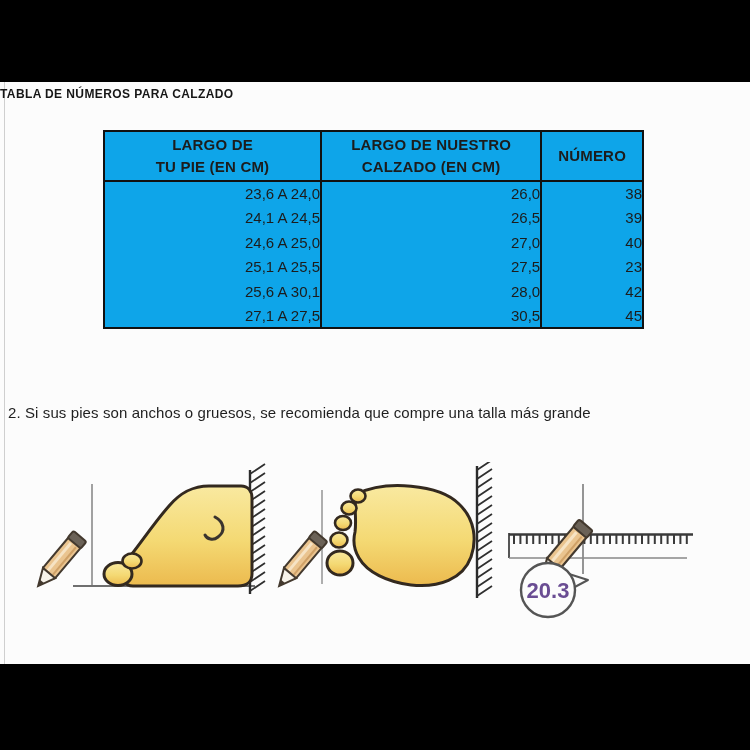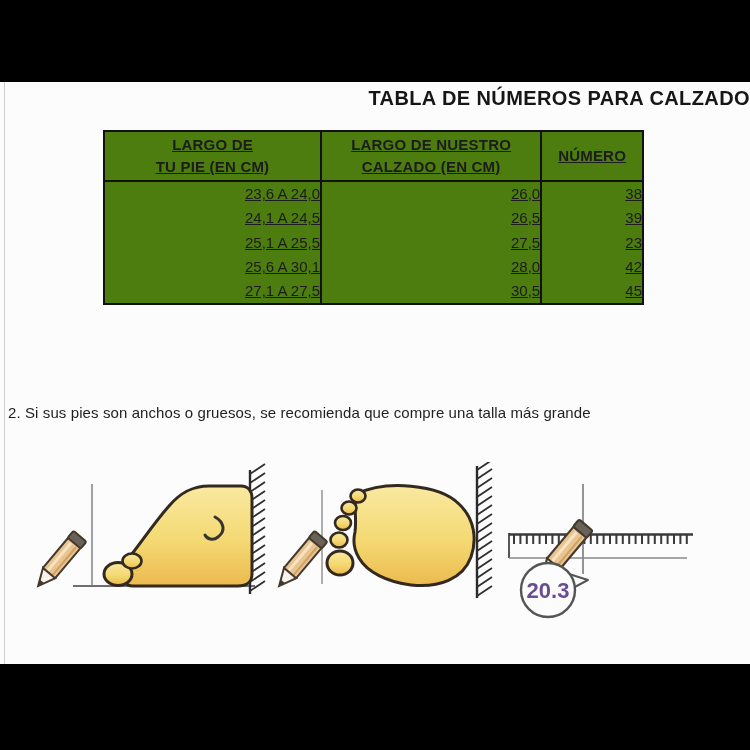--- a/index.html
+++ b/index.html
@@ -8,28 +8,28 @@
 
   .letterbox { position: absolute; left: 0; width: 750px; background: #000; }
   .letterbox.top { top: 0; height: 82px; }
   .letterbox.bottom { top: 664px; height: 86px; }
 
   .content { position: absolute; left: 0; top: 82px; width: 750px; height: 582px; background: #fcfcfc; }
   .edge-line { position: absolute; left: 4px; top: 0; width: 1px; height: 100%; background: #cfcfcf; }
 
   .doc-title {
     position: absolute; top: 5px; left: 0; width: 100%;
-    text-align: right; font-size: 20px; font-weight: bold; color: #161616;
+    text-align: left; font-size: 12px; font-weight: bold; color: #161616;
     letter-spacing: 0.4px;
   }
 
   table.size-table {
     position: absolute; left: 103px; top: 48px; width: 541px;
-    border-collapse: collapse; background: #4d7c0f;
-    font-size: 15px; color: #1c1c1c; text-decoration: underline;
+    border-collapse: collapse; background: #0ea5e9;
+    font-size: 15px; color: #1c1c1c;
   }
   .size-table, .size-table th, .size-table td { border: 2px solid #111; }
   .size-table tbody td { border-top: none; border-bottom: none; }
   .size-table th {
     font-weight: bold; text-align: center; vertical-align: middle;
     height: 50px; line-height: 22px; letter-spacing: 0.2px;
   }
   .size-table td { text-align: right; height: 24.5px; padding: 0; }
   .col-foot { width: 218px; }
   .col-shoe { width: 221px; }
@@ -76,20 +76,25 @@
     <tbody>
       <tr>
         <td>23,6 A 24,0</td>
         <td>26,0</td>
         <td>38</td>
       </tr>
       <tr>
         <td>24,1 A 24,5</td>
         <td>26,5</td>
         <td>39</td>
+      </tr>
+      <tr>
+        <td>24,6 A 25,0</td>
+        <td>27,0</td>
+        <td>40</td>
       </tr>
       <tr>
         <td>25,1 A 25,5</td>
         <td>27,5</td>
         <td>23</td>
       </tr>
       <tr>
         <td>25,6 A 30,1</td>
         <td>28,0</td>
         <td>42</td>

